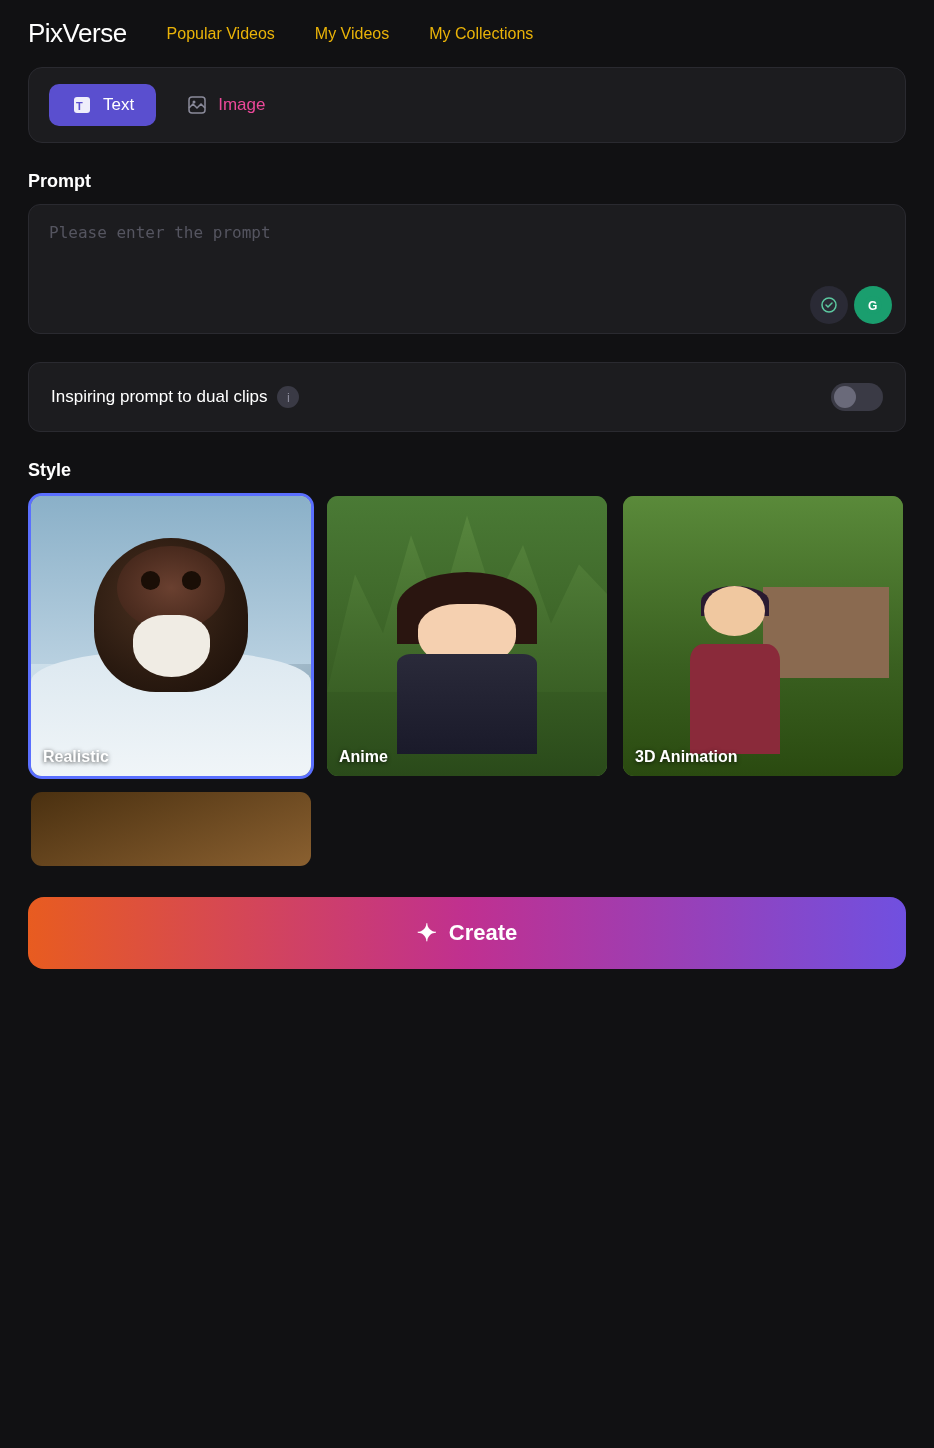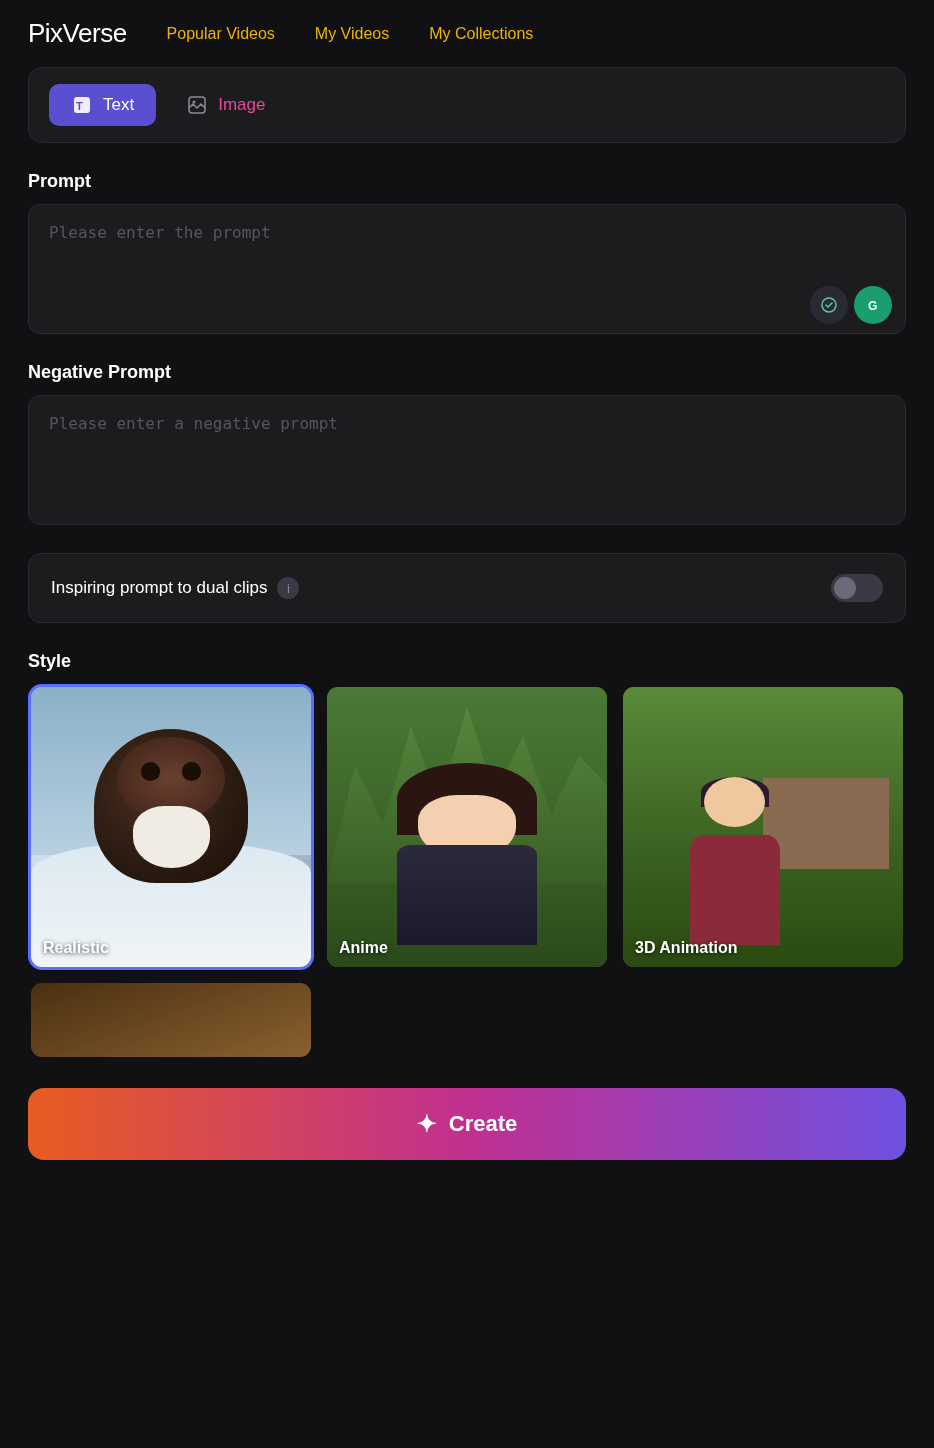--- a/index.html
+++ b/index.html
@@ -518,22 +518,20 @@
           <svg width="20" height="20" viewBox="0 0 20 20" fill="none">
             <circle cx="10" cy="10" r="9" fill="#1a9e6e"></circle>
             <text x="5" y="15" font-size="12" font-weight="900" fill="white">G</text>
           </svg>
         </div>
       </div>
     </div>
   </div>
 
   <div class="negative-section">
-    <div class="section-label">Negative Prompt</div>
-    <textarea class="negative-textarea" placeholder="Please enter a negative prompt" style=""></textarea>
   </div>
 
   <div class="toggle-row">
     <div class="toggle-label">
       <span>Inspiring prompt to dual clips</span>
       <div class="info-icon">i</div>
     </div>
     <div class="toggle-switch">
       <div class="toggle-knob"></div>
     </div>

